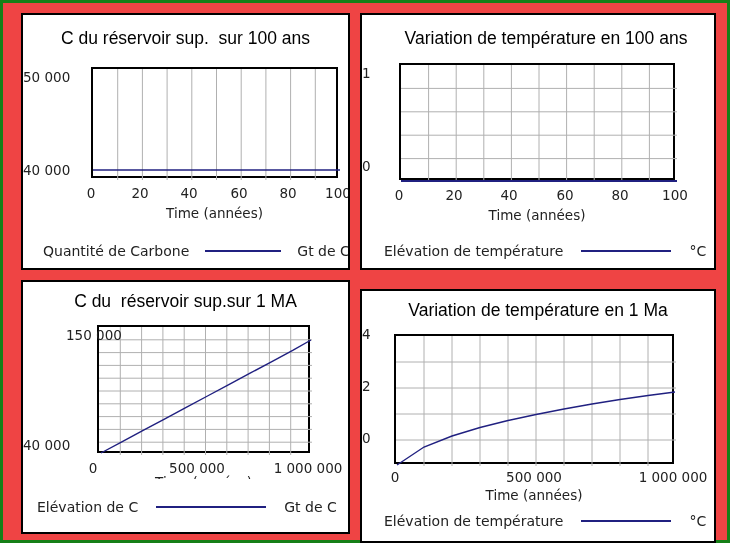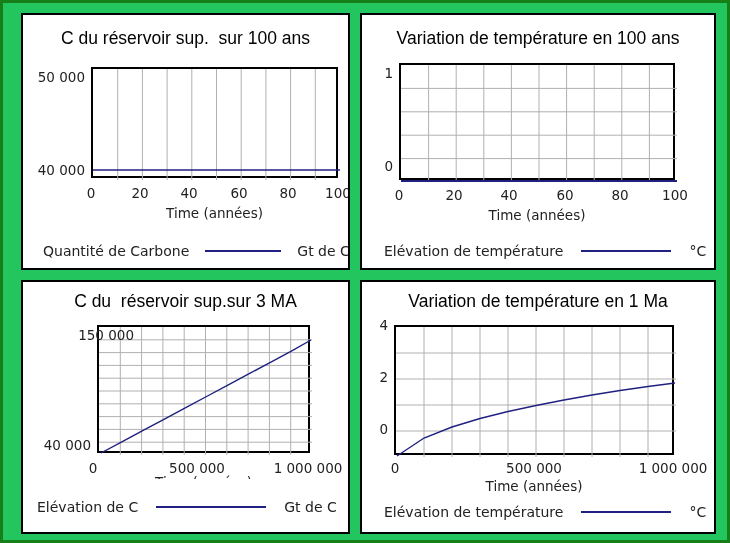--- a/index.html
+++ b/index.html
@@ -10,35 +10,35 @@
   body {
     width: 730px;
     height: 543px;
     font-family: "Liberation Sans", sans-serif;
     overflow: hidden;
   }
   #root {
     position: relative;
     width: 730px;
     height: 543px;
-    background: #22c55e;
+    background: #ef4444;
     box-sizing: border-box;
     border: 3px solid #167f17;
   }
   .panel {
     position: absolute;
     background: #ffffff;
     border: 2px solid #000000;
     box-sizing: border-box;
     overflow: hidden;
   }
   #panel-tl { left: 18px;  top: 10px;  width: 329px; height: 257px; }
   #panel-tr { left: 357px; top: 10px;  width: 356px; height: 257px; }
   #panel-bl { left: 18px;  top: 277px; width: 329px; height: 254px; }
-  #panel-br { left: 357px; top: 277px; width: 356px; height: 254px; }
+  #panel-br { left: 357px; top: 286px; width: 356px; height: 254px; }
 
   .chart-title {
     position: absolute;
     width: 100%;
     text-align: center;
     font-size: 17.5px;
     color: #000;
     white-space: pre;
     font-family: "Liberation Sans", sans-serif;
   }
@@ -51,21 +51,21 @@
   }
   .gridsvg { position: absolute; left: 0; top: 0; }
 
   .tick {
     position: absolute;
     font-size: 13.5px;
     color: #222222;
     white-space: nowrap;
     font-family: "DejaVu Sans", sans-serif;
   }
-  .ytick { text-align: right; }
+  .ytick { }
   .xtick { text-align: center; }
 
   .axis-label {
     position: absolute;
     text-align: center;
     font-size: 13.5px;
     color: #222222;
     white-space: nowrap;
     font-family: "DejaVu Sans", sans-serif;
   }
@@ -132,21 +132,21 @@
     </div>
 
     <div class="legend" style="left:20px;top:228px;">
       <span class="legend-name">Quantité de Carbone</span>
       <span class="legend-swatch" style="width:76px;margin:0 16px;"></span>
       <span class="legend-unit">Gt de C</span>
     </div>
   </div>
 
   <div class="panel" id="panel-tr">
-    <div class="chart-title" style="left:0;top:13px;text-align:center;">Variation de température en 100 ans</div>
+    <div class="chart-title" style="left:8px;top:13px;text-align:center;">Variation de température en 100 ans</div>
 
     <div class="plotwrap">
       <div class="plot-frame" style="left:37px;top:48px;width:276px;height:117px;">
         <svg class="gridsvg" width="276" height="117" viewBox="0 0 276 117">
           <g stroke="#b0b0b0" stroke-width="1">
             <line x1="27.6" y1="0" x2="27.6" y2="117"></line>
             <line x1="55.2" y1="0" x2="55.2" y2="117"></line>
             <line x1="82.8" y1="0" x2="82.8" y2="117"></line>
             <line x1="110.4" y1="0" x2="110.4" y2="117"></line>
             <line x1="138" y1="0" x2="138" y2="117"></line>
@@ -179,21 +179,21 @@
     </div>
 
     <div class="legend" style="left:22px;top:228px;">
       <span class="legend-name">Elévation de température</span>
       <span class="legend-swatch" style="width:90px;margin:0 18px;"></span>
       <span class="legend-unit">°C</span>
     </div>
   </div>
 
   <div class="panel" id="panel-bl">
-    <div class="chart-title" style="left:0;top:9px;">C du  réservoir sup.sur 3 MA</div>
+    <div class="chart-title" style="left:0;top:9px;">C du  réservoir sup.sur 1 MA</div>
 
     <div class="plotwrap">
       <div class="plot-frame" style="left:74px;top:43px;width:213px;height:128px;">
         <svg class="gridsvg" width="213" height="128" viewBox="0 0 213 128">
           <g stroke="#b0b0b0" stroke-width="1">
             <line x1="21.3" y1="0" x2="21.3" y2="128"></line>
             <line x1="42.6" y1="0" x2="42.6" y2="128"></line>
             <line x1="63.9" y1="0" x2="63.9" y2="128"></line>
             <line x1="85.2" y1="0" x2="85.2" y2="128"></line>
             <line x1="106.5" y1="0" x2="106.5" y2="128"></line>

